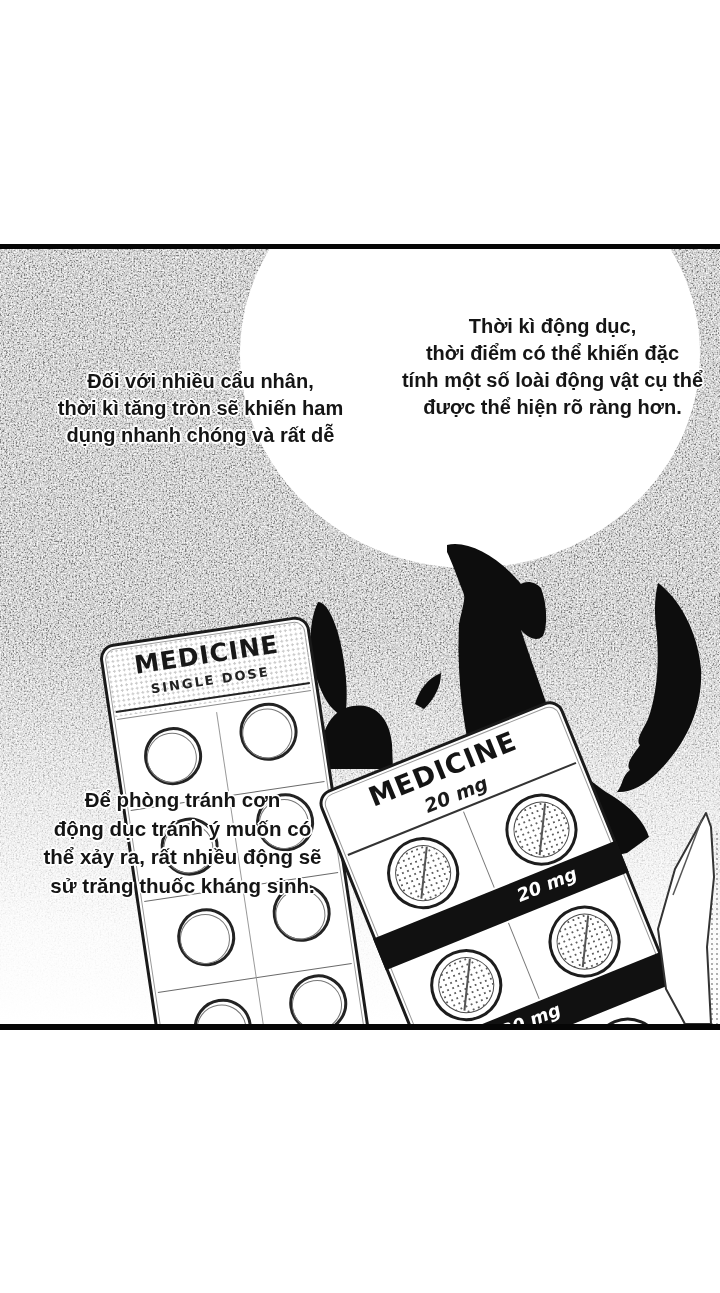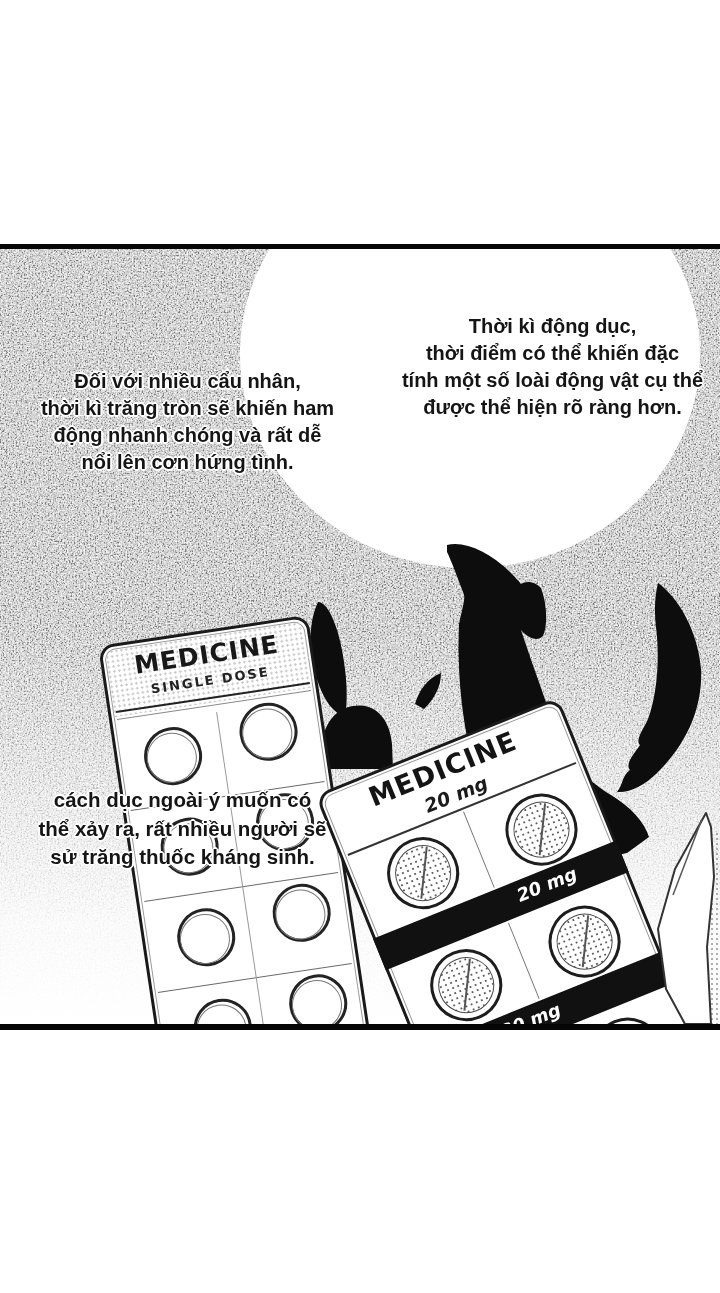--- a/index.html
+++ b/index.html
@@ -11,21 +11,21 @@
          background:#ffffff;overflow:hidden;}
   .layer{position:absolute;left:0;top:0;}
   
   .ntext{position:absolute;text-align:center;font-weight:700;color:#151515;
          font-size:20px;line-height:27px;letter-spacing:0;
          text-shadow:-2px 0 0 #fff,2px 0 0 #fff,0 -2px 0 #fff,0 2px 0 #fff,
                      -1px -1px 0 #fff,1px 1px 0 #fff,-1px 1px 0 #fff,1px -1px 0 #fff;
          z-index:8;}
   .ntext span{display:block;}
   #txt-right{left:380px;top:64px;width:345px;}
-  #txt-left{left:15px;top:119px;width:345px;}
+  #txt-left{left:28px;top:119px;width:345px;}
   #txt-bottom{left:10px;top:537px;width:345px;line-height:28.5px;font-size:20.5px;}
   
   .pack{position:absolute;background:#ffffff;border:3px solid #1a1a1a;border-radius:15px;
         box-sizing:border-box;transform-origin:top left;}
   .pack .inner-line{position:absolute;inset:2px;border:1.5px solid #9a9a9a;border-radius:11px;pointer-events:none;}
   #pack1{left:98px;top:397px;width:212px;height:440px;transform:rotate(-8.5deg);z-index:4;}
   #pack2{left:315px;top:546px;width:262px;height:440px;transform:rotate(-22deg);z-index:5;}
   .p1-header{position:absolute;left:2px;top:2px;right:2px;height:68px;border-radius:11px 11px 0 0;
              background-image:radial-gradient(#c9c9c9 1px,transparent 1.3px);background-size:5px 5px;}
   .p1-title{position:absolute;top:7px;left:0;right:0;text-align:center;
@@ -199,25 +199,25 @@
 
     <div class="ntext" id="txt-right">
       <span>Thời kì động dục,</span>
       <span>thời điểm có thể khiến đặc</span>
       <span>tính một số loài động vật cụ thể</span>
       <span>được thể hiện rõ ràng hơn.</span>
     </div>
 
     <div class="ntext" id="txt-left">
       <span>Đối với nhiều cẩu nhân,</span>
-      <span>thời kì trăng tròn sẽ khiến ham</span>
-      <span>động nhanh chóng và rất dễ</span>
-      <span>nổi lên cơn hứng tình.</span>
+      <span>thời kì tăng tròn sẽ khiến ham</span>
+      <span>dụng nhanh chóng và rất dễ</span>
     </div>
 
     <div class="ntext" id="txt-bottom">
-      <span>cách dục ngoài ý muốn có</span>
-      <span>thể xảy ra, rất nhiều người sẽ</span>
+      <span>Để phòng tránh cơn</span>
+      <span>động dục tránh ý muốn có</span>
+      <span>thể xảy ra, rất nhiều động sẽ</span>
       <span>sử trăng thuốc kháng sinh.</span>
     </div>
 
   </div>
 </div>
 
 </body></html>

